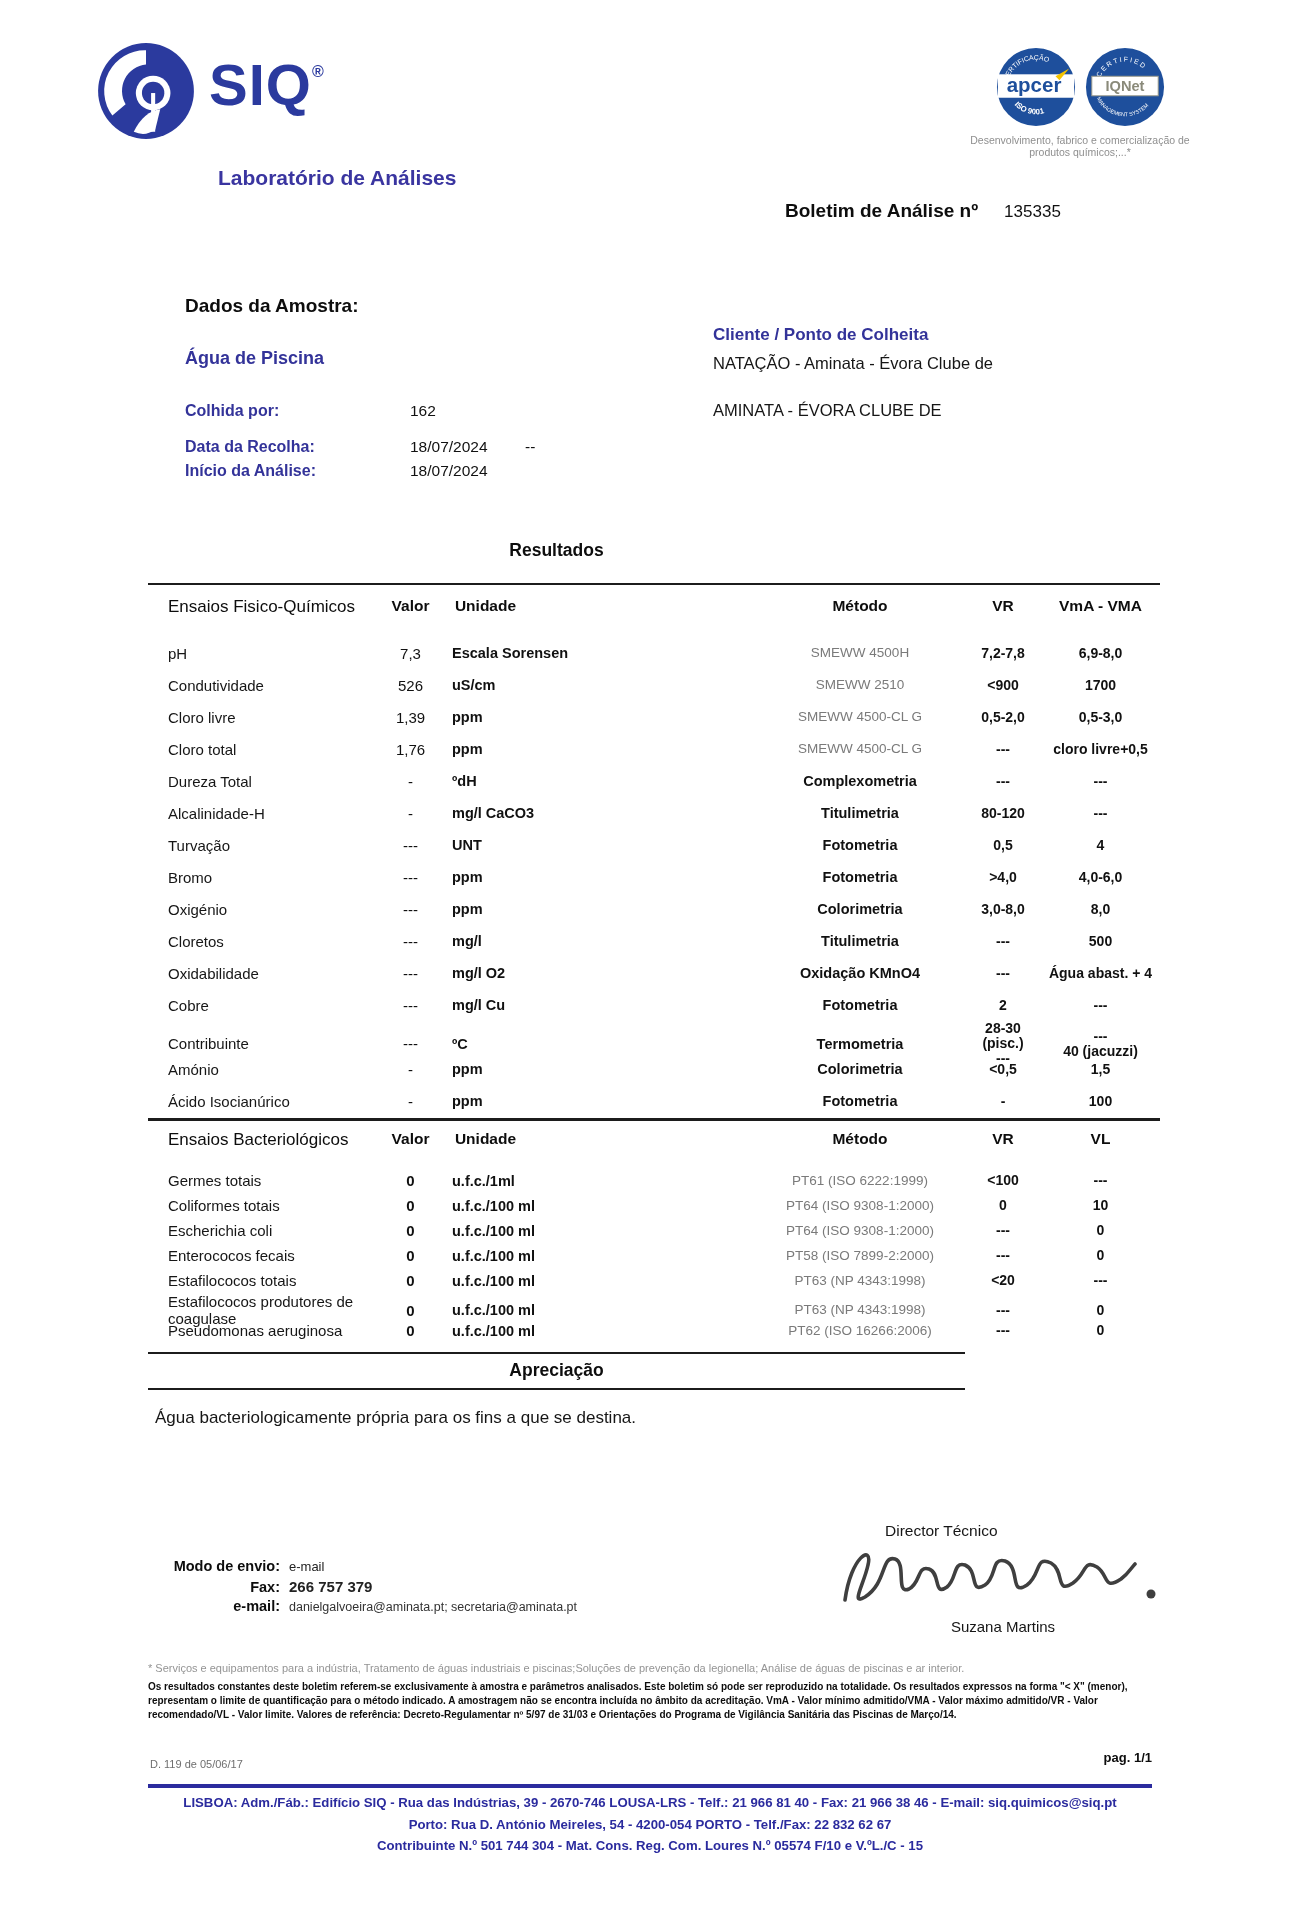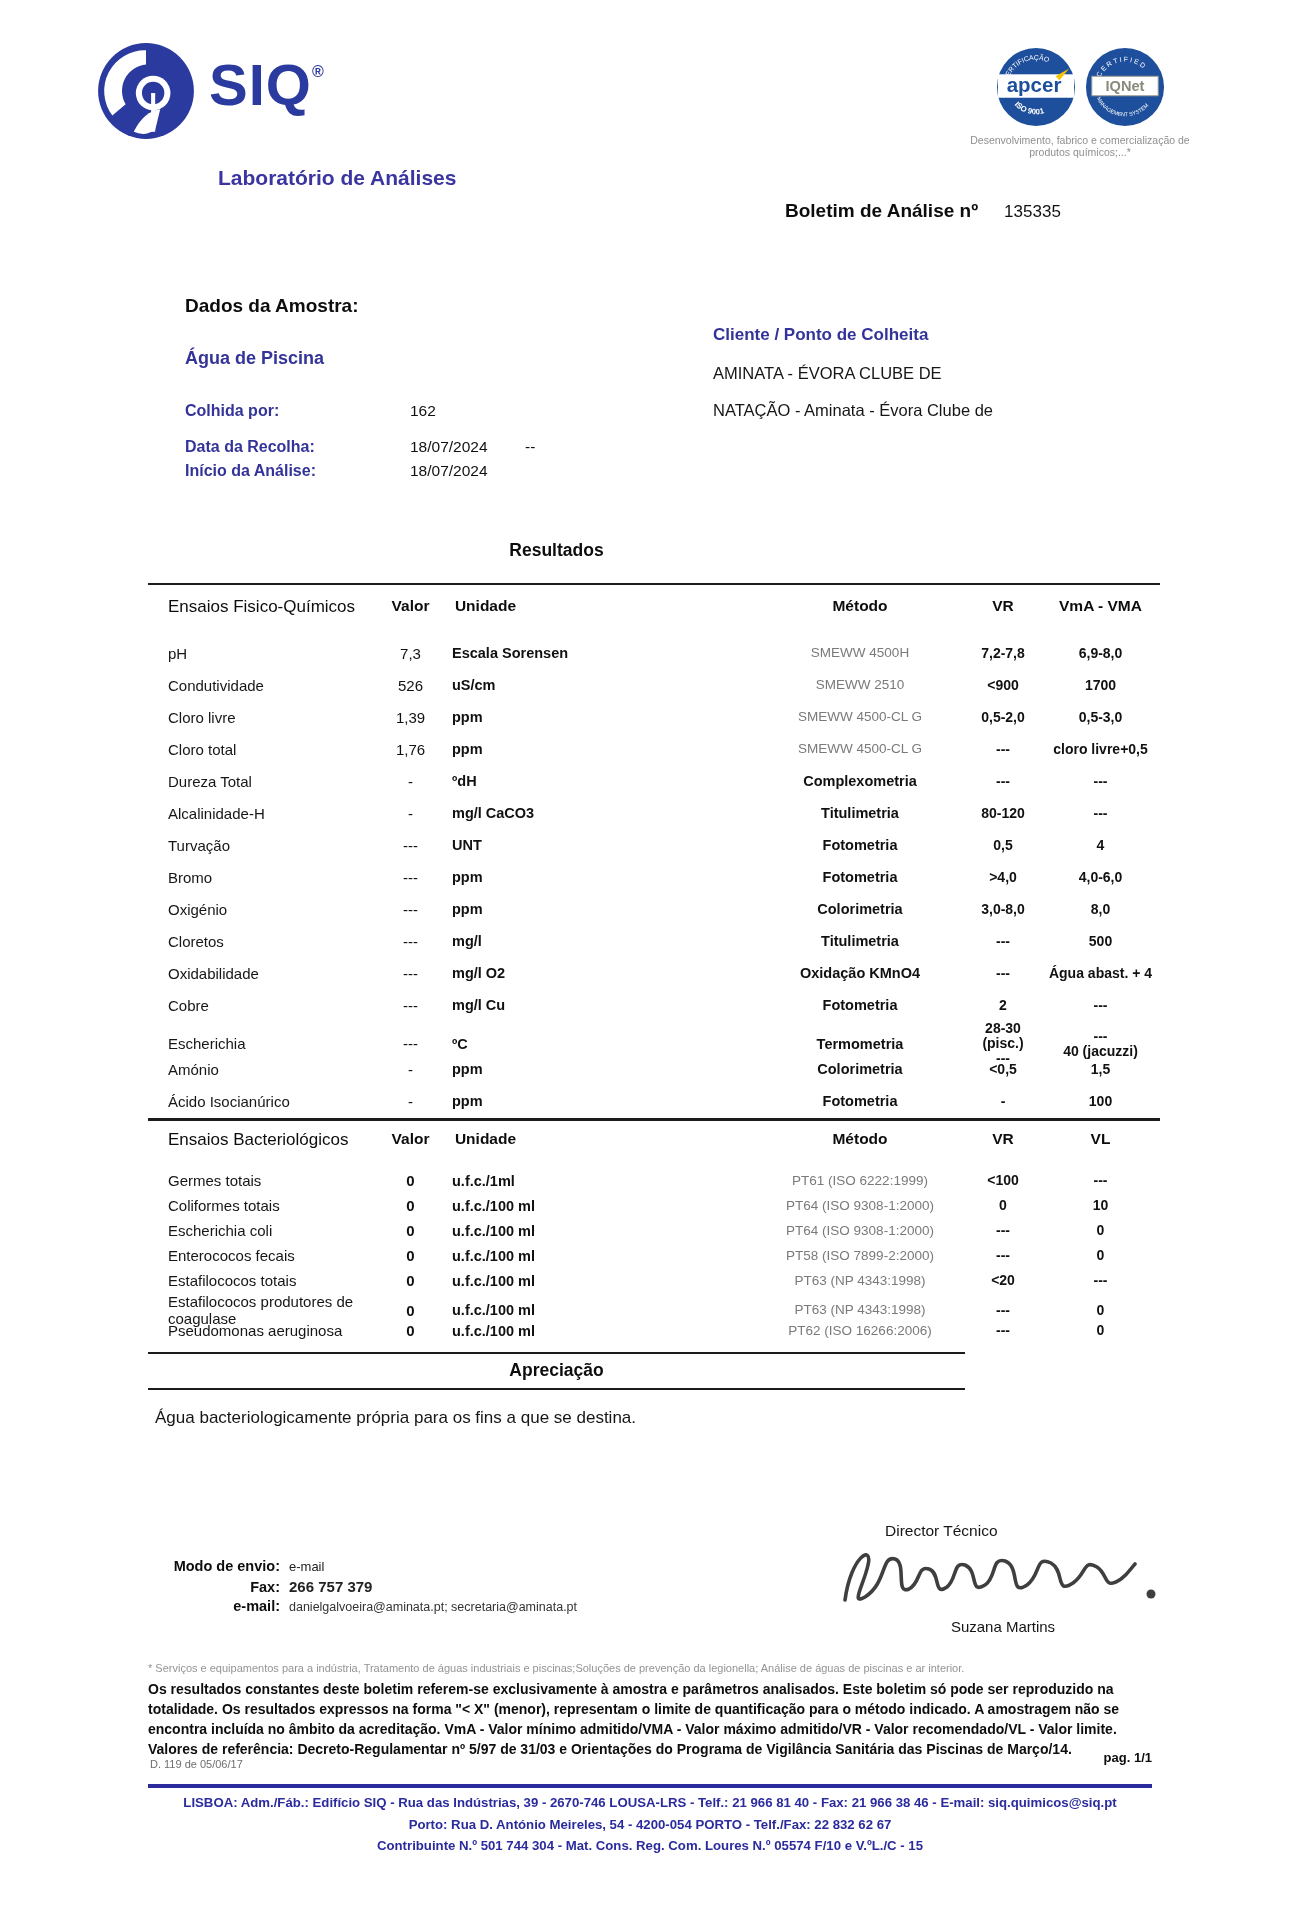--- a/index.html
+++ b/index.html
@@ -72,21 +72,21 @@
   .sig-name{position:absolute;left:838px;top:1618px;width:330px;text-align:center;font-size:15px;color:#161616;}
   .dispatch{position:absolute;left:148px;top:1558px;}
   .dispatch-row{display:grid;grid-template-columns:132px auto;column-gap:9px;align-items:baseline;min-height:20px;}
   .dispatch-label{text-align:right;font-weight:bold;font-size:14.5px;color:#0d0d0d;}
   .dispatch-mode{font-size:13px;color:#222;}
   .dispatch-fax{font-size:15px;font-weight:bold;color:#222;}
   .dispatch-email{font-size:12.5px;color:#333;}
 
   
   .services-note{position:absolute;left:148px;top:1662px;font-size:11px;color:#949494;}
-  .disclaimer{position:absolute;left:148px;top:1680px;width:1014px;font-size:14px;font-weight:bold;
+  .disclaimer{position:absolute;left:148px;top:1680px;width:1014px;font-size:10px;font-weight:bold;
               line-height:1.42;color:#0d0d0d;}
   .doc-ref{position:absolute;left:150px;top:1758px;font-size:11px;color:#6e6e6e;}
   .page-num{position:absolute;left:1058px;top:1750px;width:94px;text-align:right;font-size:13px;font-weight:bold;color:#0d0d0d;}
   .footer-rule{position:absolute;left:148px;top:1784px;width:1004px;height:4px;background:#2b2b9e;}
   .footer-lines{position:absolute;left:148px;top:1792px;width:1004px;text-align:center;
                 color:#2b2b9e;font-weight:bold;font-size:13.2px;line-height:21.5px;}
 </style>
 </head>
 <body>
 
@@ -155,22 +155,22 @@
     </div>
     <div class="sample-row">
       <span class="sample-label">Início da Análise:</span>
       <span class="sample-value">18/07/2024</span>
       <span class="sample-extra"></span>
     </div>
   </div>
 
   <div class="client-block">
     <div class="client-title">Cliente / Ponto de Colheita</div>
+    <div class="client-line">NATAÇÃO - Aminata - Évora Clube de</div>
     <div class="client-line l1">AMINATA - ÉVORA CLUBE DE</div>
-    <div class="client-line">NATAÇÃO - Aminata - Évora Clube de</div>
   </div>
 
   <div class="resultados-title">Resultados</div>
 
   <div class="tblock physchem">
     <div class="trow thead">
       <div class="cell th-name">Ensaios Fisico-Químicos</div>
       <div class="cell th">Valor</div>
       <div class="cell th">Unidade</div>
       <div class="cell"></div>
@@ -281,21 +281,21 @@
         <div class="trow physchem-row">
           <div class="cell c-param">Cobre</div>
           <div class="cell c-valor">---</div>
           <div class="cell c-unid">mg/l Cu</div>
           <div class="cell c-spacer"></div>
           <div class="cell c-met met-dark">Fotometria</div>
           <div class="cell c-vr">2</div>
           <div class="cell c-lim">---</div>
         </div>
         <div class="trow physchem-row">
-          <div class="cell c-param">Escherichia</div>
+          <div class="cell c-param">Contribuinte</div>
           <div class="cell c-valor">---</div>
           <div class="cell c-unid">ºC</div>
           <div class="cell c-spacer"></div>
           <div class="cell c-met met-dark">Termometria</div>
           <div class="cell c-vr">28-30 (pisc.)
 ---</div>
           <div class="cell c-lim">---
 40 (jacuzzi)</div>
         </div>
         <div class="trow physchem-row">

